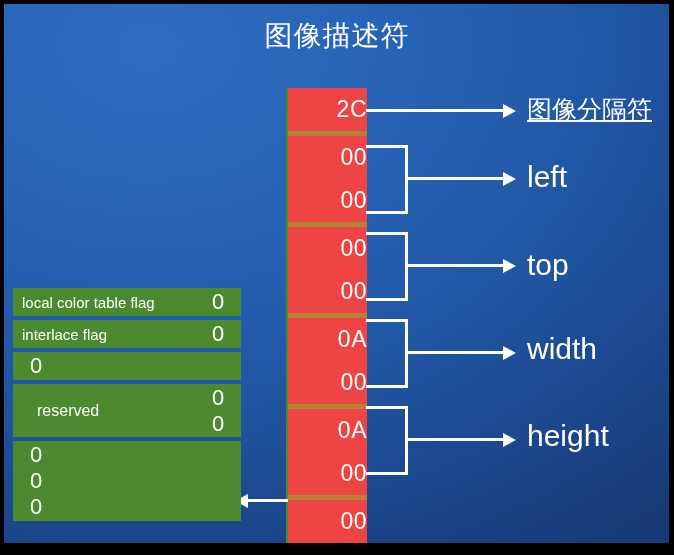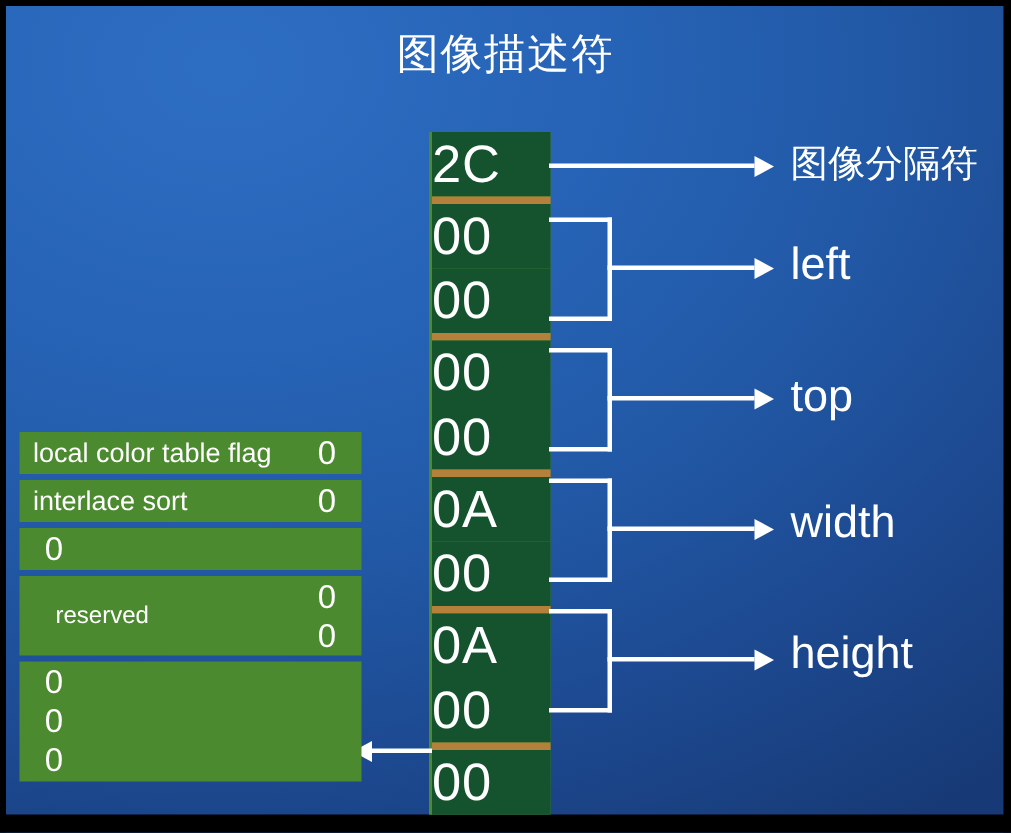--- a/index.html
+++ b/index.html
@@ -51,25 +51,25 @@
     position: absolute;
     left: 286px;
     top: 88px;
     width: 79px;
     background: #4b8a2e;
     border-left: 2px solid #4b8a2e;
   }
   .byte-cell {
     position: relative;
     height: 43px;
-    background: #14532d;
-    color: #ffffff;
-    font-size: 35px;
+    background: #ef4444;
+    color: #ffffff;
+    font-size: 23px;
     line-height: 43px;
-    text-align: left;
+    text-align: right;
     letter-spacing: 0.5px;
   }
   .byte-cell.sep-after::after {
     content: "";
     position: absolute;
     left: 0; right: 0; bottom: -5px;
     height: 5px;
     background: #b5813a;
   }
   .byte-cell.sep-after { margin-bottom: 5px; }
@@ -102,40 +102,40 @@
   }
 
   
   .side-label {
     position: absolute;
     color: #ffffff;
     font-size: 30px;
     line-height: 28px;
     white-space: nowrap;
   }
-  .side-label.cjk { font-size: 25px; }
+  .side-label.cjk { font-size: 25px; text-decoration: underline; }
 
   
   #flag-table {
     position: absolute;
     left: 13px;
     top: 288px;
     width: 228px;
   }
   .flag-row {
     position: relative;
     background: #4b8a2e;
     margin-bottom: 4px;
     box-sizing: border-box;
     display: flex;
     align-items: center;
   }
   .flag-name {
     color: #ffffff;
-    font-size: 18px;
+    font-size: 15px;
     line-height: 19px;
     padding-left: 9px;
     flex: 1 1 auto;
   }
   .flag-bits {
     width: 46px;
     flex: 0 0 46px;
     text-align: center;
     color: #ffffff;
   }
@@ -225,21 +225,21 @@
   <div id="flag-table">
 
     <div class="flag-row row-h1">
       <div class="flag-name">local color table flag</div>
       <div class="flag-bits">
         <span>0</span>
       </div>
     </div>
 
     <div class="flag-row row-h1">
-      <div class="flag-name">interlace sort</div>
+      <div class="flag-name">interlace flag</div>
       <div class="flag-bits">
         <span>0</span>
       </div>
     </div>
 
     <div class="flag-row row-h1">
       <div class="flag-bits">
         <span>0</span>
       </div>
     </div>

